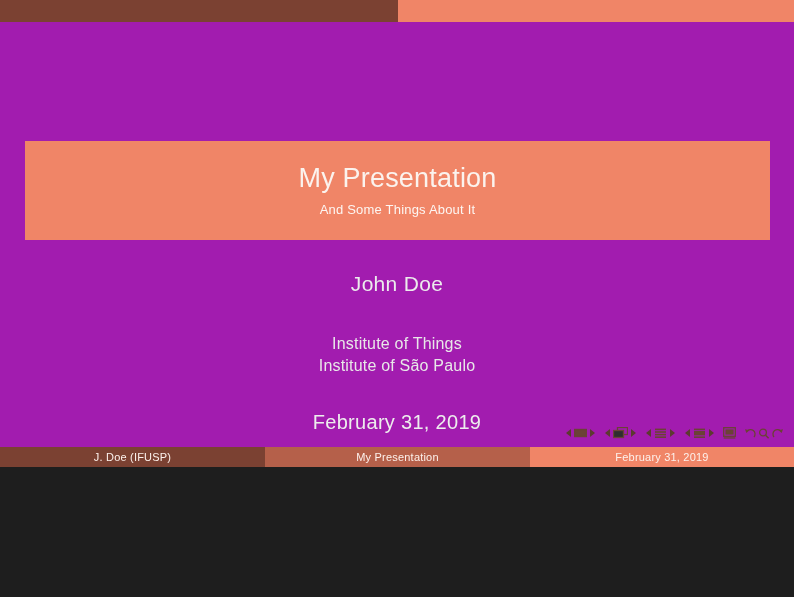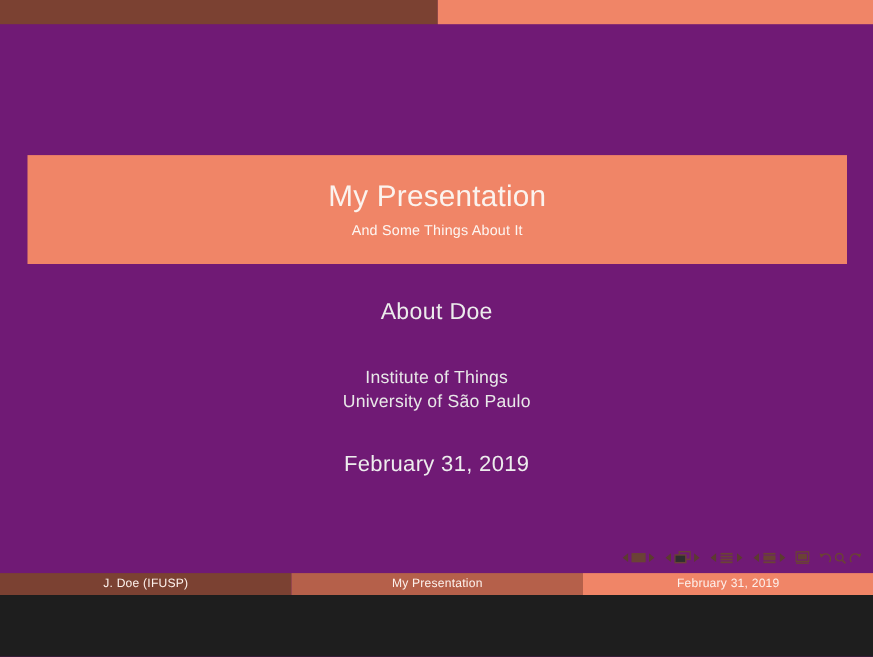--- a/index.html
+++ b/index.html
@@ -3,22 +3,22 @@
 <meta charset="utf-8">
 <style>
   html, body {
     margin: 0;
     padding: 0;
     background: #1e1e1e;
   }
   .slide {
     position: relative;
     width: 794px;
-    height: 541px;
-    background: #701a75;
+    height: 467px;
+    background: #a21caf;
     overflow: hidden;
     font-family: "Liberation Sans", sans-serif;
     -webkit-font-smoothing: antialiased;
   }
 
   
   .headbar {
     position: absolute;
     top: 0; left: 0;
     width: 794px;
@@ -144,24 +144,24 @@
     <div class="headbar-left"></div>
     <div class="headbar-right"></div>
   </div>
 
   <div class="titlebox">
     <div class="title">My Presentation</div>
     <div class="subtitle">And Some Things About It</div>
   </div>
 
   <div class="meta">
-    <div class="author">About Doe</div>
+    <div class="author">John Doe</div>
     <div class="institute">
       <div>Institute of Things</div>
-      <div>University of São Paulo</div>
+      <div>Institute of São Paulo</div>
     </div>
     <div class="date">February 31, 2019</div>
   </div>
 
   <div class="navsymbols">
 
     <div class="navgroup">
       <span>
         <svg width="7" height="10" viewBox="0 0 7 10">
             <path class="nv-arrow" d="M6 1 L1 5 L6 9 Z"></path>

